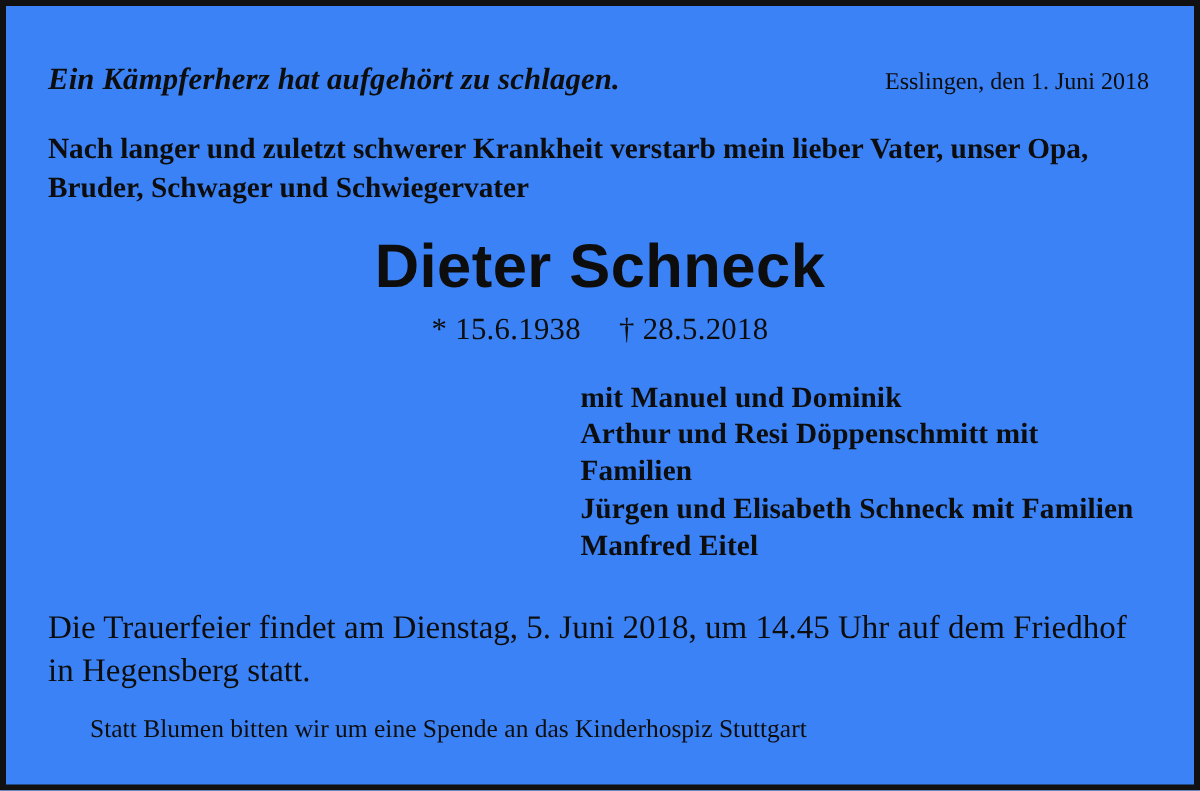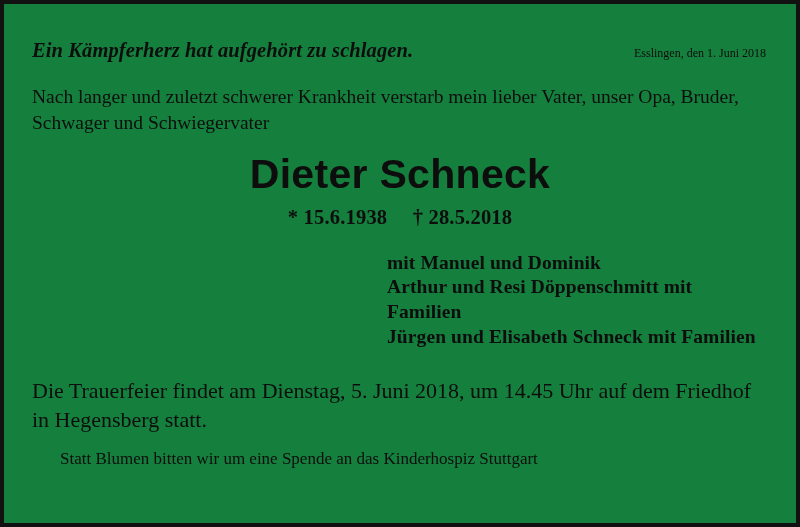--- a/index.html
+++ b/index.html
@@ -13,63 +13,63 @@
     font-family: "Liberation Serif", serif;
     color: #0d0d0d;
     overflow: hidden;
   }
   .obituary {
     box-sizing: border-box;
     width: 800px;
     height: 527px;
     border: 4px solid #111111;
     padding: 22px 28px 10px 28px;
-    background: #15803d;
+    background: #3b82f6;
     display: block;
   }
   .top-row {
     display: flex;
     align-items: baseline;
     justify-content: space-between;
     margin-bottom: 22px;
   }
   .motto {
     font-style: italic;
     font-size: 20.5px;
     font-weight: 700;
     letter-spacing: 0.1px;
   }
   .place-date {
-    font-size: 12px;
+    font-size: 16px;
     white-space: nowrap;
     padding-right: 2px;
     margin-top: 20px;
   }
   .intro {
     font-size: 19.5px;
     line-height: 1.32;
     margin-bottom: 18px;
     max-width: 730px;
+    font-weight: bold;
   }
   .name-block {
     text-align: center;
     margin-top: 6px;
   }
   .deceased-name {
     font-family: Liberation Sans, sans-serif;
     font-weight: 700;
     font-size: 41px;
     letter-spacing: 0.3px;
     line-height: 1.05;
   }
   .life-dates {
     font-size: 20.5px;
     margin-top: 9px;
     letter-spacing: 0.2px;
-    font-weight: bold;
   }
   .star, .cross {
     display: inline-block;
   }
   .cross {
     margin-left: 20px;
   }
   .mourners {
     margin-top: 22px;
     padding-left: 355px;
@@ -116,20 +116,21 @@
       <span>15.6.1938</span>
       <span class="cross">†</span>
       <span>28.5.2018</span>
     </div>
   </div>
 
   <div class="mourners">
     <div class="mourner">mit Manuel und Dominik</div>
     <div class="mourner">Arthur und Resi Döppenschmitt mit Familien</div>
     <div class="mourner">Jürgen und Elisabeth Schneck mit Familien</div>
+    <div class="mourner">Manfred Eitel</div>
   </div>
 
   <div class="ceremony">Die Trauerfeier findet am Dienstag, 5. Juni 2018, um 14.45 Uhr auf dem Friedhof in Hegensberg statt.</div>
 
   <div class="donation">
     <div>Statt Blumen bitten wir um eine Spende an das Kinderhospiz Stuttgart</div>
 
   </div>
 
 </div>

